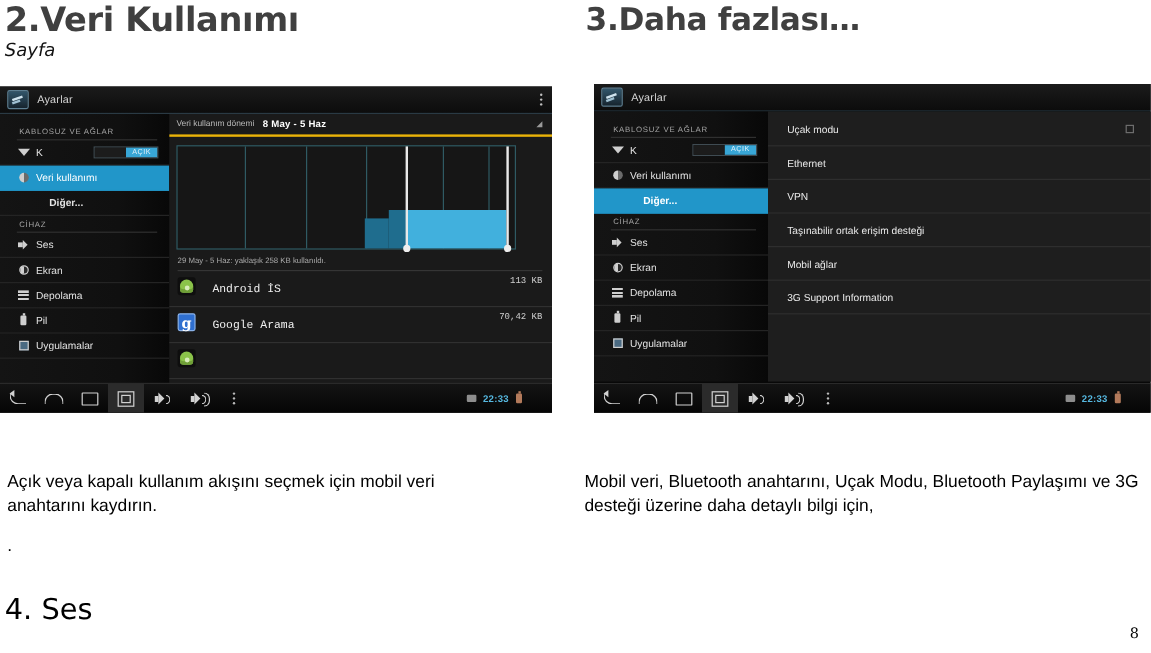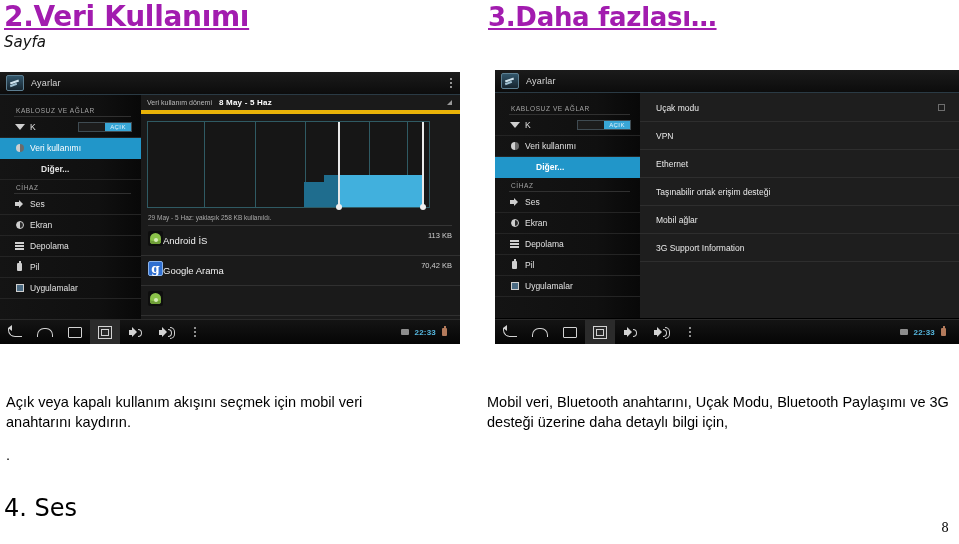--- a/index.html
+++ b/index.html
@@ -9,24 +9,23 @@
     font-family:"Liberation Sans", sans-serif;
     overflow:hidden;
     position:relative;
   }
 
   
   .slide-title{
     position:absolute;
     font-family:"DejaVu Sans", sans-serif;
     font-weight:bold;
-    color:#a21caf;
+    color:#404040;
     letter-spacing:-.3px;
     white-space:nowrap;
-    text-decoration:underline;
   }
   #title-left{left:4px;top:0px;font-size:28px;}
   #subtitle-left{
     position:absolute;left:4px;top:33px;
     font-family:"DejaVu Sans", sans-serif;
     font-style:italic;font-size:15px;color:#111;
   }
   #title-right{left:488px;top:2px;font-size:26px;}
 
   
@@ -162,21 +161,21 @@
 
   
   .content{
     flex:1;background:#1a1a1a;position:relative;overflow:hidden;
   }
 
   
   .period-bar{
     height:19px;display:flex;align-items:center;
     padding:0 8px 0 6px;box-sizing:border-box;
-    border-bottom:4px solid #eab308;position:relative;
+    border-bottom:2px solid #eab308;position:relative;
   }
   .period-label{color:#b9b9b9;font-size:7px;}
   .period-value{color:#ffffff;font-size:8px;font-weight:bold;margin-left:7px;letter-spacing:.2px;}
   .period-caret{
     margin-left:auto;width:0;height:0;
     border-left:5px solid transparent;border-bottom:5px solid #9a9a9a;
   }
 
   
   .chart-wrap{
@@ -217,21 +216,21 @@
   }
   .app-icon.android:after{
     content:"";position:absolute;left:5.5px;top:7px;width:4px;height:4px;
     border-radius:50%;background:#d8ecbb;
   }
   .app-icon.google{
     background:#2f6fd0;display:flex;align-items:center;justify-content:center;
     color:#fff;font-family:"DejaVu Serif",serif;font-size:12px;font-weight:bold;
     border:1px solid #8ab2e8;box-sizing:border-box;
   }
-  .app-meta{flex:1;margin-left:0;position:relative;}
+  .app-meta{flex:1;margin-left:14px;position:relative;font-family:Liberation Mono, monospace;}
   .app-name{color:#f0f0f0;font-size:9.5px;}
   .app-size{
     position:absolute;right:0;top:1px;color:#cfcfcf;font-size:7.5px;
   }
   .app-bar-track{
     margin-top:4px;height:3px;background:#2b2b2b;
   }
   .app-bar-fill{height:3px;background:#3f9fcc;}
 
   
@@ -270,21 +269,21 @@
   .nav-vol{position:relative;width:13px;height:10px;}
   .nav-vol .spk{position:absolute;left:0;top:2.5px;width:3px;height:5px;background:#d2d2d2;}
   .nav-vol .cone{position:absolute;left:3px;top:0;
     border-left:5px solid #d2d2d2;border-top:5px solid transparent;border-bottom:5px solid transparent;}
   .nav-vol .w1{position:absolute;left:9px;top:2px;width:3px;height:6px;
     border:1.4px solid #d2d2d2;border-left:0;border-radius:0 6px 6px 0;}
   .nav-vol .w2{position:absolute;left:11px;top:0px;width:4px;height:10px;
     border:1.4px solid #d2d2d2;border-left:0;border-radius:0 8px 8px 0;}
   .nav-dots{display:flex;flex-direction:column;gap:2px;}
   .nav-dots i{width:2px;height:2px;background:#bbb;border-radius:50%;display:block;}
-  .nav-right{margin-left:auto;display:flex;align-items:center;gap:6px;padding-right:13px;}
+  .nav-right{margin-left:auto;display:flex;align-items:center;gap:6px;padding-right:25px;}
   .nav-sd{width:8px;height:6px;background:#8d8d8d;border-radius:1px;}
   .nav-clock{color:#56b8e0;font-size:8px;font-weight:bold;letter-spacing:.2px;}
   .nav-batt{width:5px;height:8px;background:#b37a5b;border-radius:1px;position:relative;}
   .nav-batt:before{content:"";position:absolute;left:1.5px;top:-2px;width:2px;height:2px;background:#b37a5b;}
 
   
   .caption{
     position:absolute;font-size:14.5px;color:#000;line-height:1.35;
   }
   #caption-left{left:6px;top:393px;width:400px;}
@@ -554,24 +553,24 @@
         <span class="lbl">Uygulamalar</span>
       </div>
     </div>
 
     <div class="other-list">
       <div class="other-row">
         <span class="other-label">Uçak modu</span>
         <span class="other-check"></span>
       </div>
       <div class="other-row">
+        <span class="other-label">Ethernet</span>
+      </div>
+      <div class="other-row">
         <span class="other-label">VPN</span>
-      </div>
-      <div class="other-row">
-        <span class="other-label">Ethernet</span>
       </div>
       <div class="other-row">
         <span class="other-label">Taşınabilir ortak erişim desteği</span>
       </div>
       <div class="other-row">
         <span class="other-label">Mobil ağlar</span>
       </div>
       <div class="other-row">
         <span class="other-label">3G Support Information</span>
       </div>

